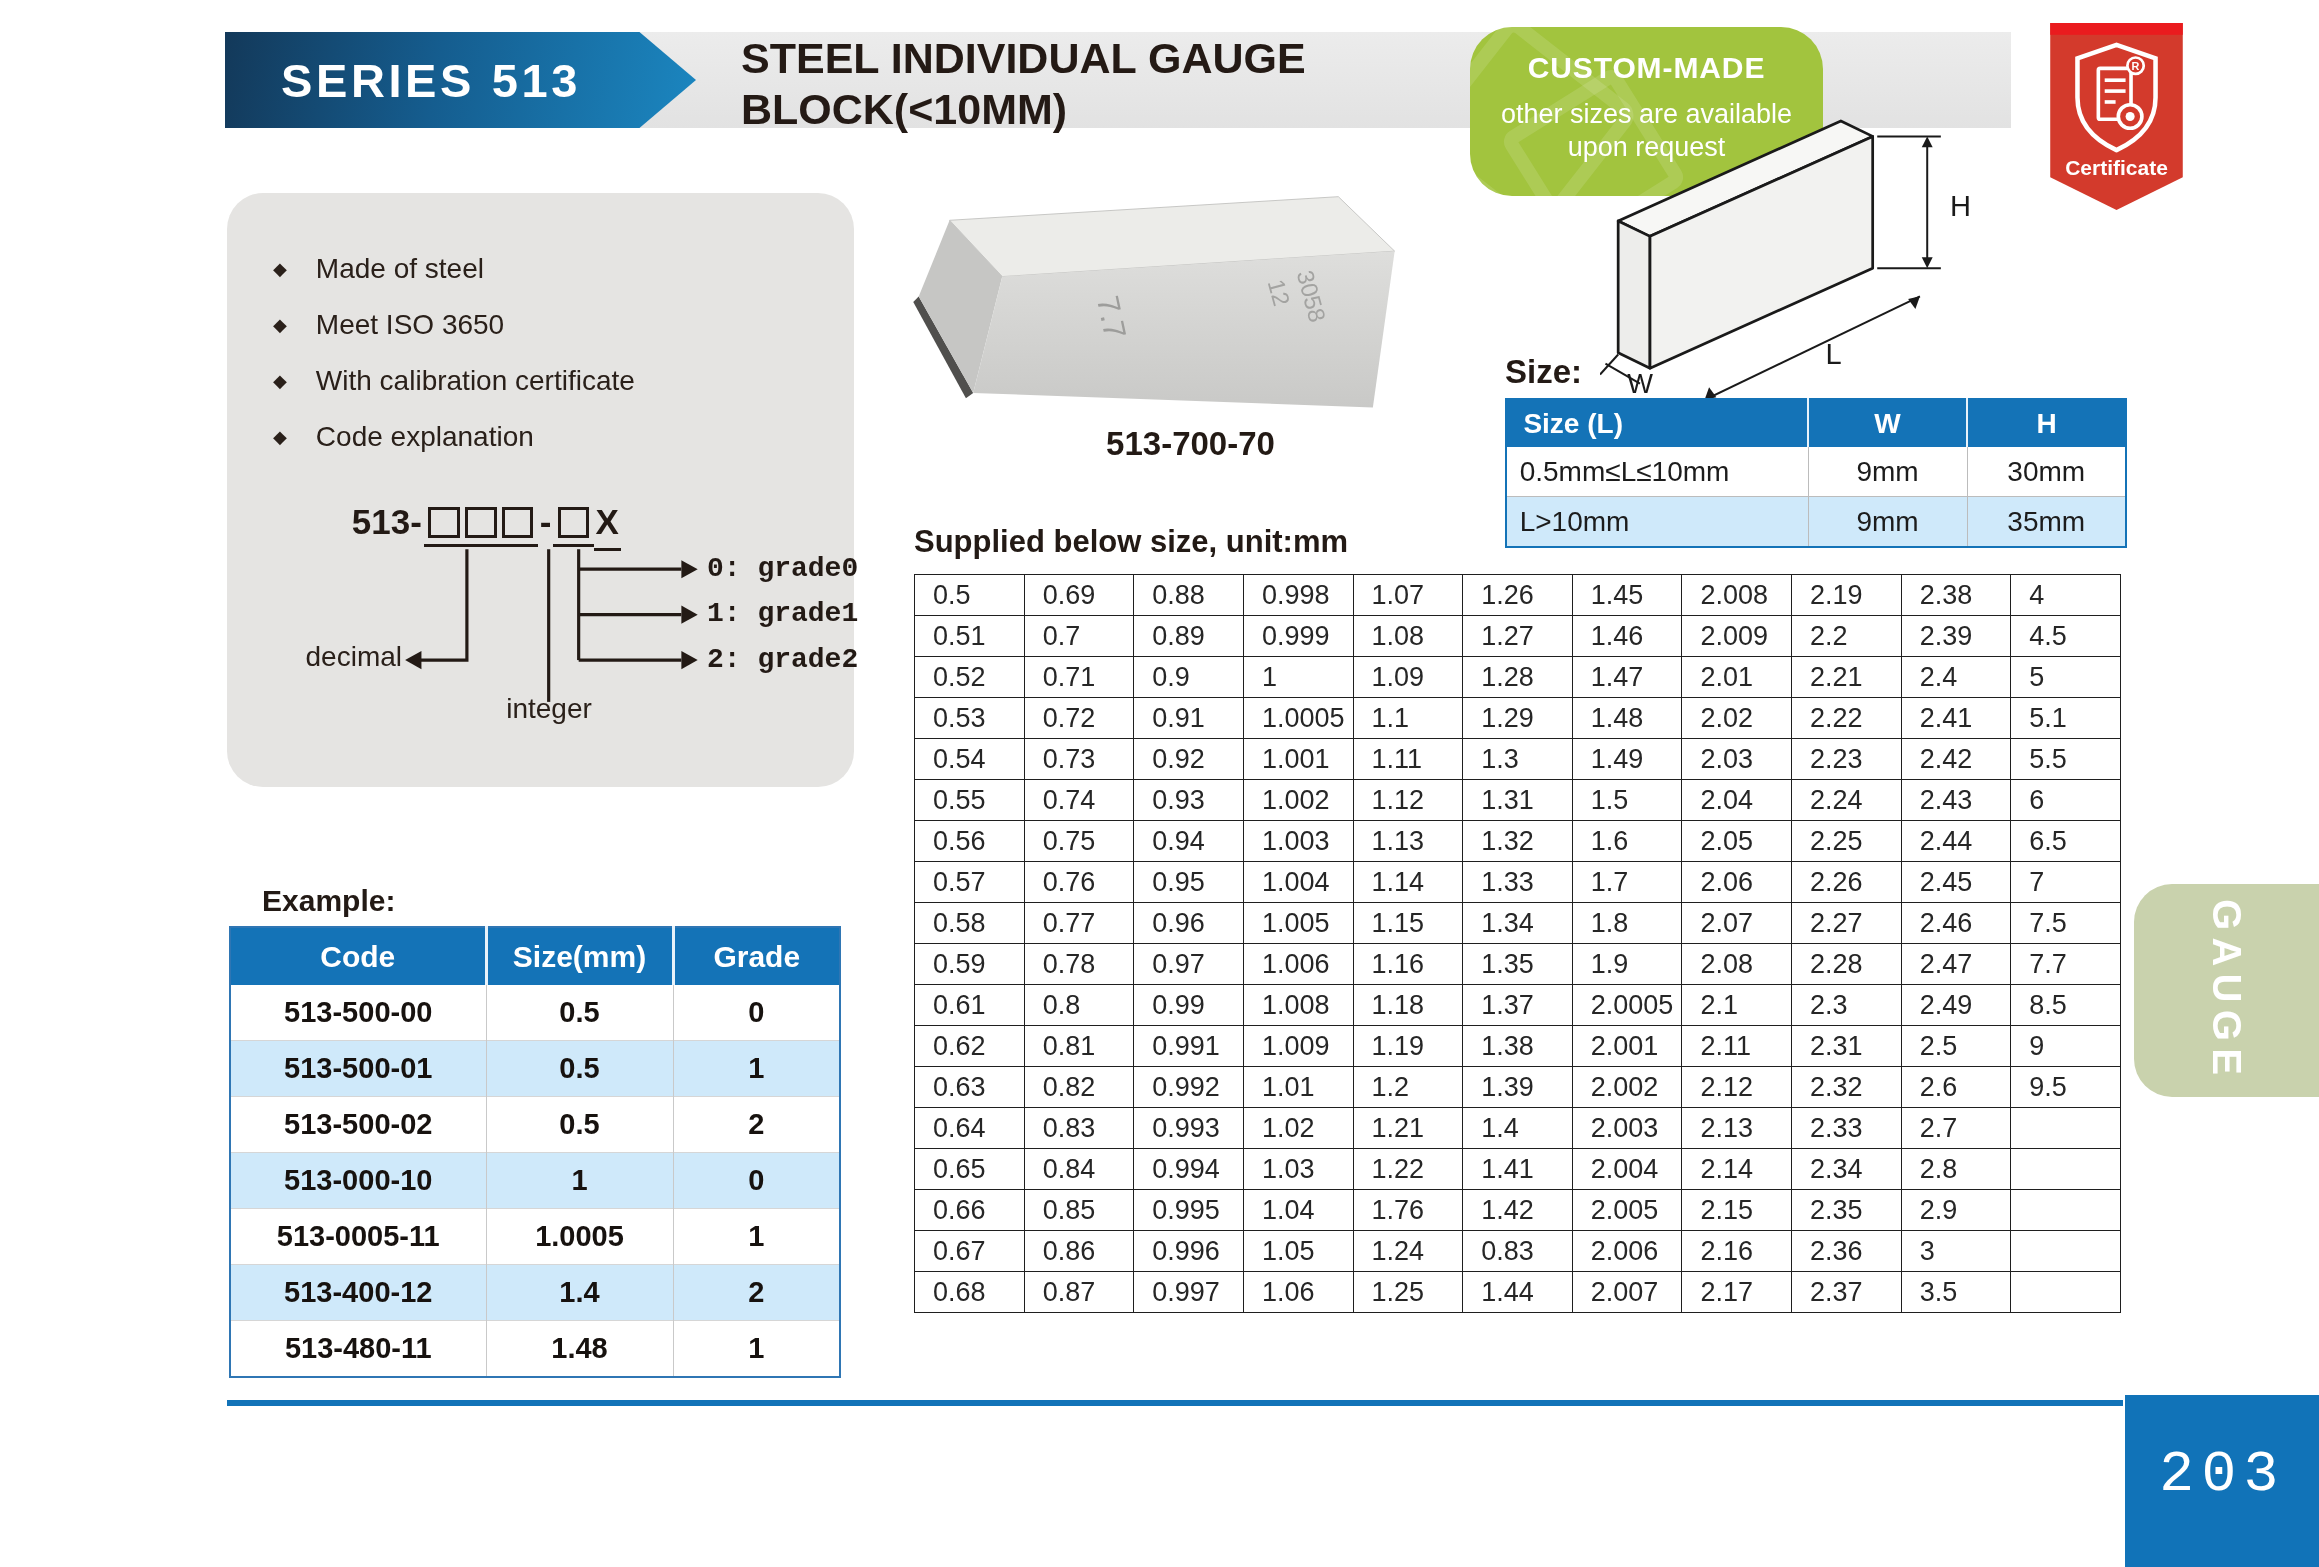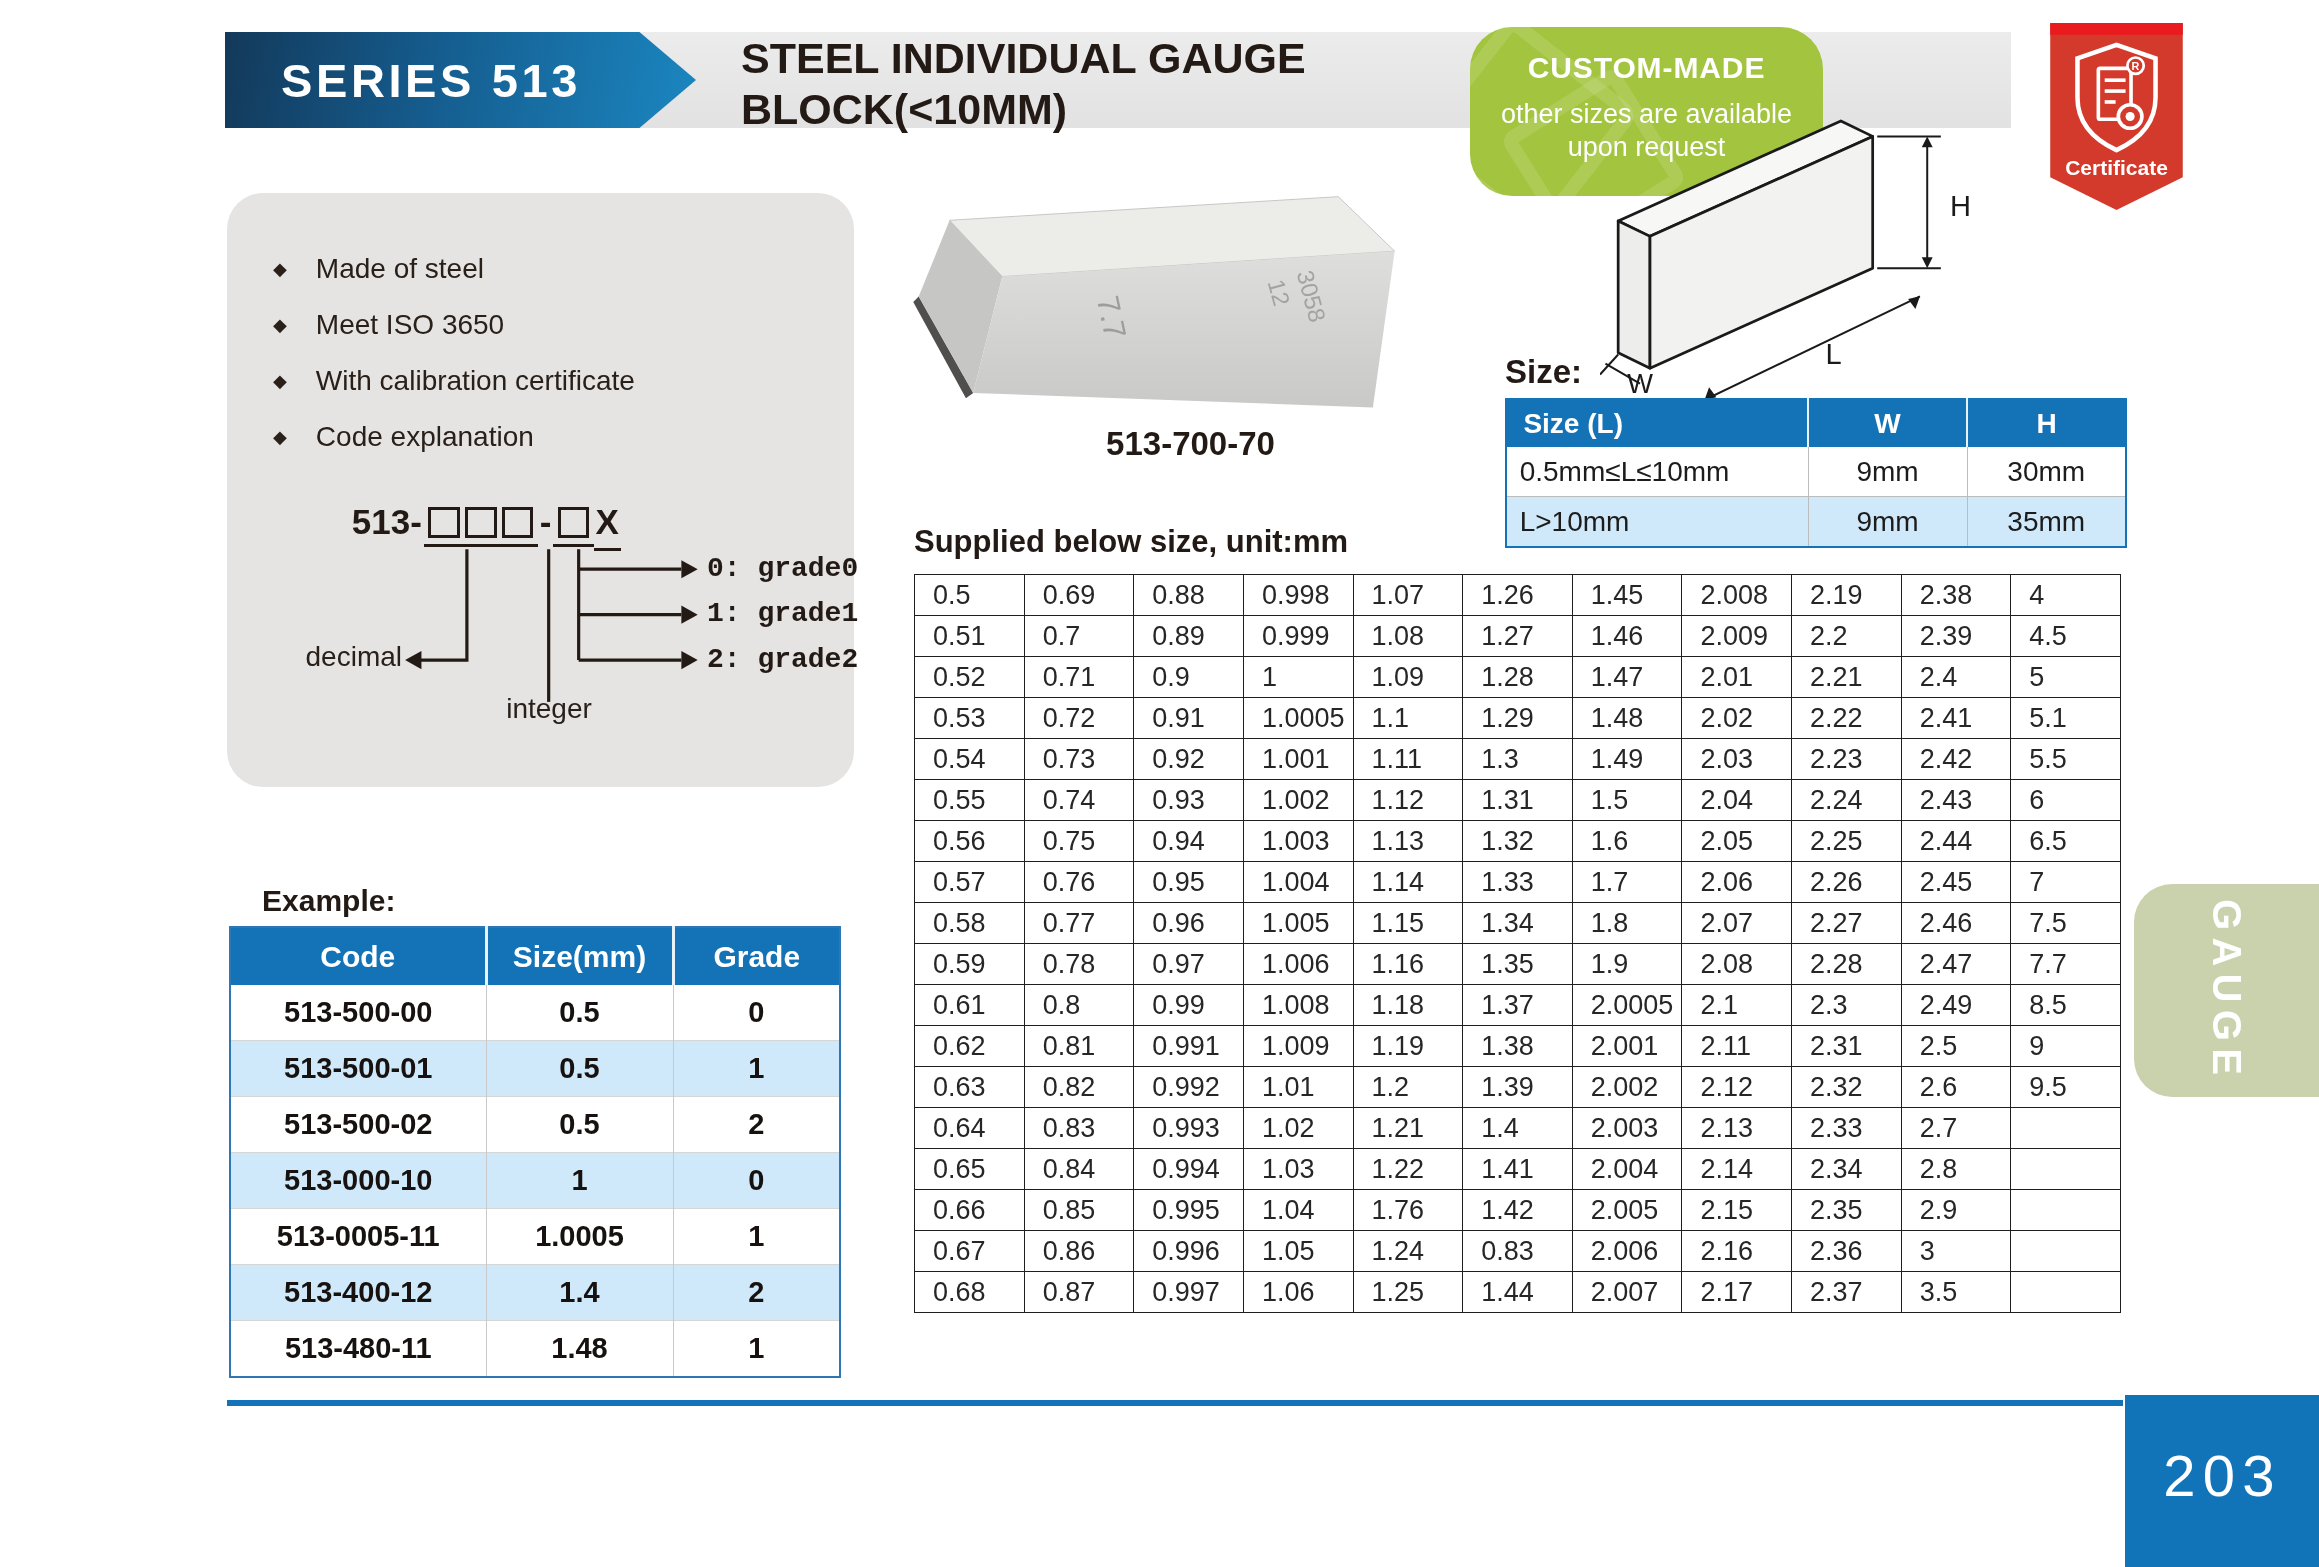--- a/index.html
+++ b/index.html
@@ -82,21 +82,21 @@
   .example-table tbody tr + tr td{border-top:1.8px solid #d6d6d6;}
   .example-table tbody tr:nth-child(even){background:#cfe9fa;}
 
   
   .sep-line{left:227px;top:1400px;width:1896px;height:6.4px;background:#1273b8;}
   .gauge-tab{left:2134px;top:884px;width:185px;height:213px;background:#c9d2ad;
     border-radius:38px 0 0 38px;display:flex;align-items:center;justify-content:center;}
   .gauge-tab span{writing-mode:vertical-rl;text-orientation:sideways;color:#fff;
     font-size:40px;font-weight:bold;letter-spacing:7.3px;}
   .page-num{left:2125px;top:1395px;width:195px;height:173px;background:#1173b8;
-    display:flex;align-items:flex-start;justify-content:center;}
+    display:flex;align-items:flex-start;justify-content:center;font-family:Liberation Mono, monospace;}
   .page-num span{color:#fff;font-size:58px;letter-spacing:7.3px;margin-top:47px;}
 </style>
 </head>
 <body>
 
 <div class="abs title-strip"></div>
 <div class="abs series-banner">
   <span>SERIES 513</span>
 </div>
 <div class="abs page-title">STEEL INDIVIDUAL GAUGE BLOCK(&lt;10MM)</div>

